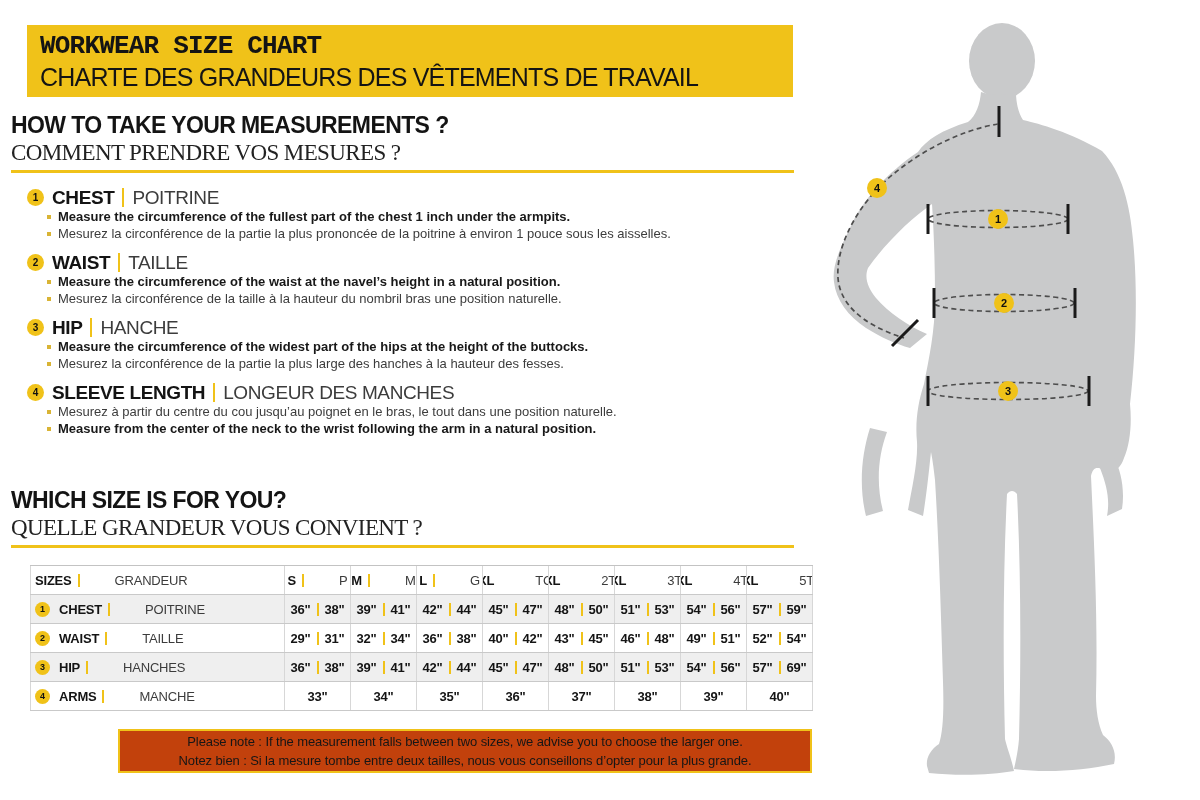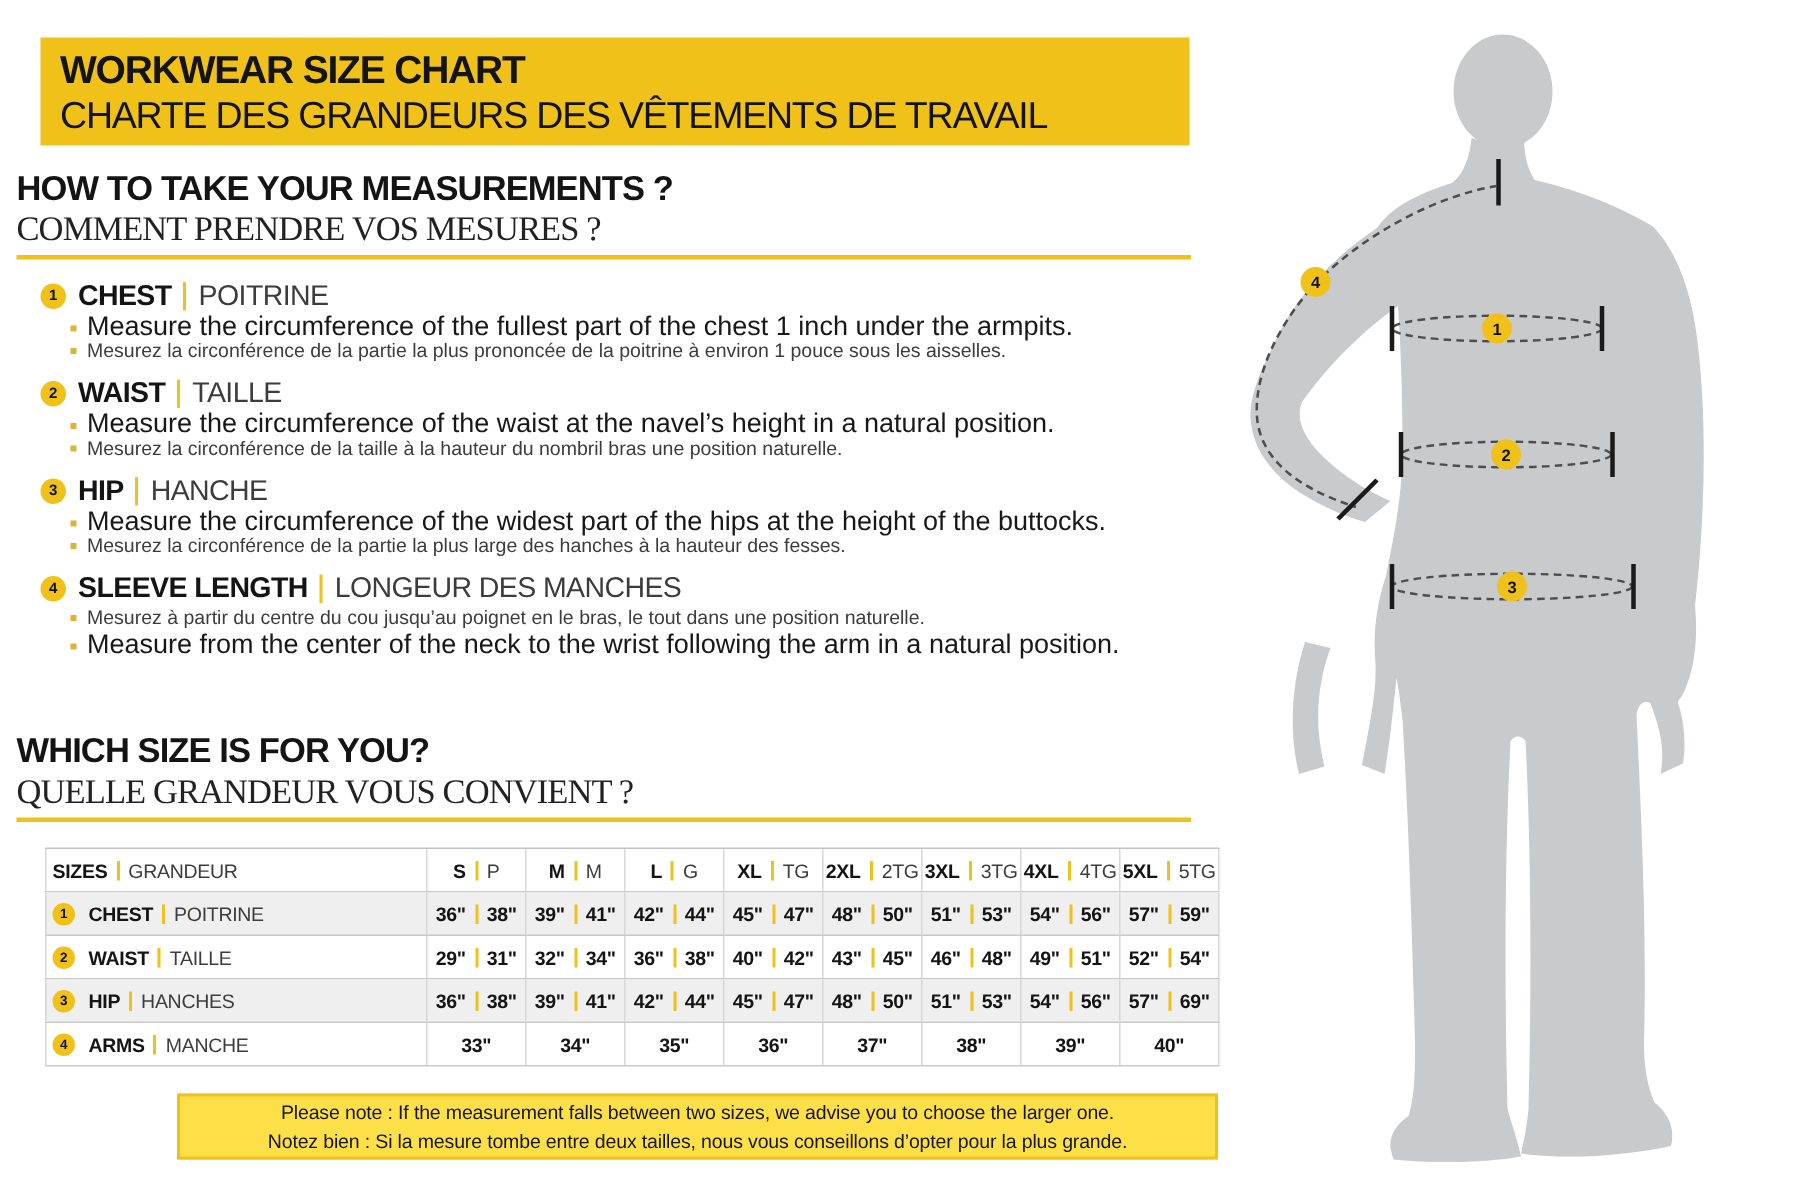--- a/index.html
+++ b/index.html
@@ -11,21 +11,21 @@
   }
   .abs{position:absolute;}
 
   
   .banner{
     left:27px;top:25px;width:766px;height:72px;
     background:#F0C219;box-sizing:border-box;
     display:flex;flex-direction:column;justify-content:center;
     padding-left:13px;
   }
-  .banner .t1{font-size:26px;font-weight:bold;letter-spacing:-0.8px;line-height:31px;}
+  .banner .t1{font-size:26px;font-weight:bold;letter-spacing:-0.8px;line-height:31px;font-family:Liberation Mono, monospace;}
   .banner .t2{font-size:25px;font-weight:normal;letter-spacing:-0.8px;line-height:30px;}
 
   
   .section-head{left:11px;width:783px;}
   .section-head .h-en{font-size:23px;font-weight:bold;letter-spacing:-0.6px;line-height:27px;}
   .section-head .h-fr{font-size:23px;font-weight:normal;letter-spacing:-0.6px;line-height:27px;color:#222;font-family:Liberation Serif, serif;}
   .section-head .rule{height:2.5px;background:#F0C219;margin-top:4px;}
 
   
   .items{left:27px;top:186px;width:790px;}
@@ -34,48 +34,48 @@
   .num-badge{
     width:17px;height:17px;border-radius:50%;background:#F0C219;
     display:inline-flex;align-items:center;justify-content:center;
     font-size:10px;font-weight:bold;color:#111;flex:0 0 auto;
   }
   .item-head .en{font-size:19px;font-weight:bold;letter-spacing:-0.4px;}
   .vbar{display:inline-block;width:2px;height:19px;background:#F0C219;flex:0 0 auto;}
   .item-head .fr{font-size:19px;color:#3c3c3c;letter-spacing:-0.4px;}
   .bullet{display:flex;align-items:baseline;gap:7px;margin-left:20px;line-height:16.5px;}
   .bullet .dot{width:4px;height:4px;background:#D9B435;flex:0 0 auto;transform:translateY(-2px);}
-  .bullet.b-en span.txt{font-size:18px;font-weight:normal;color:#181818;}
+  .bullet.b-en span.txt{font-size:13px;font-weight:bold;color:#181818;}
   .bullet.b-fr span.txt{font-size:13px;color:#3c3c3c;}
 
   
   .size-table{left:30px;top:565px;width:783px;border-top:1px solid #c3c3c3;}
   .trow{
     display:grid;grid-template-columns:255px repeat(8,1fr);
     height:28px;border-bottom:1px solid #c9c9c9;
   }
   .trow.alt{background:#EFEFEF;}
   .tcell{
     display:flex;align-items:center;justify-content:center;gap:6px;
     border-right:1px solid #d7d7d7;overflow:hidden;
   }
   .tcell:first-child{justify-content:flex-start;padding-left:4px;border-left:1px solid #d7d7d7;}
   .tcell .sbar{display:inline-block;width:2px;height:13px;background:#F0C219;}
   .tcell .b{font-weight:bold;font-size:13px;letter-spacing:-0.2px;}
-  .tcell .r{font-weight:normal;font-size:13px;color:#3c3c3c;letter-spacing:-0.2px;}
+  .tcell .r{font-weight:normal;font-size:13px;color:#3c3c3c;letter-spacing:-0.2px;margin-left:29px;}
   .tcell .badge-s{
     width:15px;height:15px;border-radius:50%;background:#F0C219;
     display:inline-flex;align-items:center;justify-content:center;
     font-size:9px;font-weight:bold;color:#111;flex:0 0 auto;margin-right:3px;
   }
 
   
   .note{
     left:118px;top:729px;width:694px;height:44px;box-sizing:border-box;
-    border:2px solid #F0C219;background:#fde047;
+    border:2px solid #F0C219;background:#c2410c;
     display:flex;flex-direction:column;align-items:center;justify-content:center;
     text-align:center;
   }
   .note div{font-size:13px;line-height:19px;color:#161616;letter-spacing:-0.1px;}
 
   
   .figure{left:830px;top:0;width:370px;height:800px;}
   svg text.badge-num{font-family:"Liberation Sans",sans-serif;font-size:11px;font-weight:bold;fill:#111;}
 </style>
 </head>

